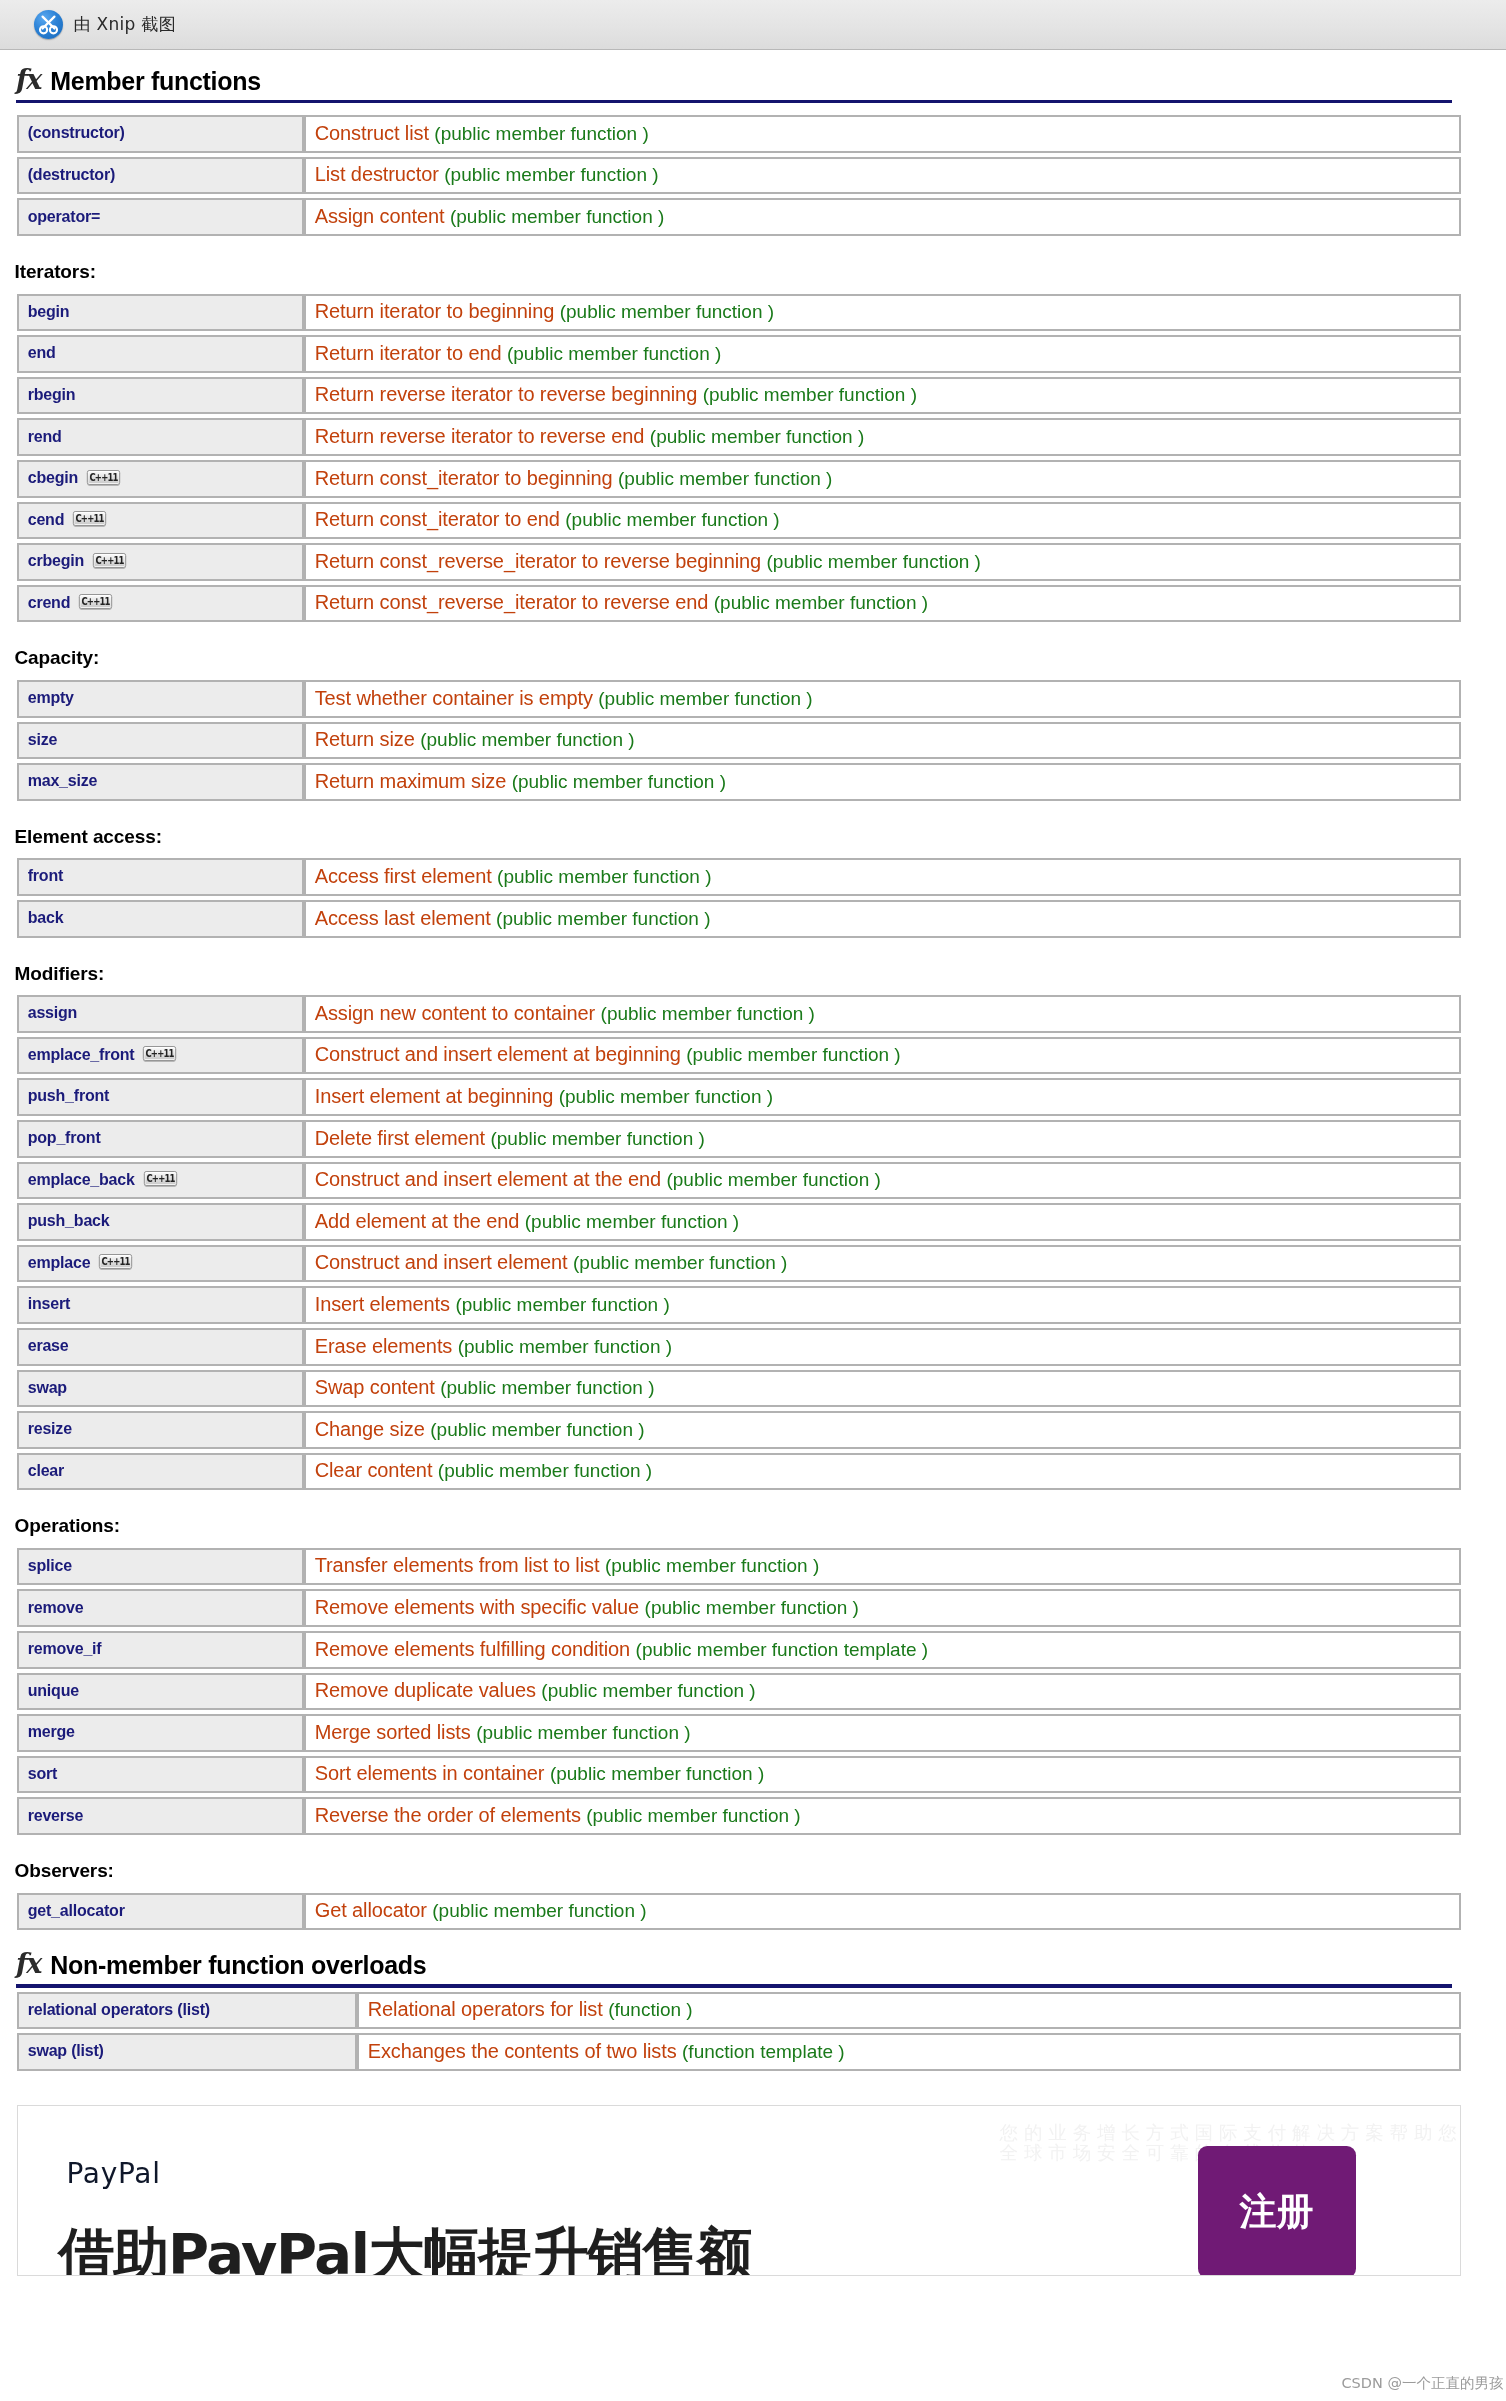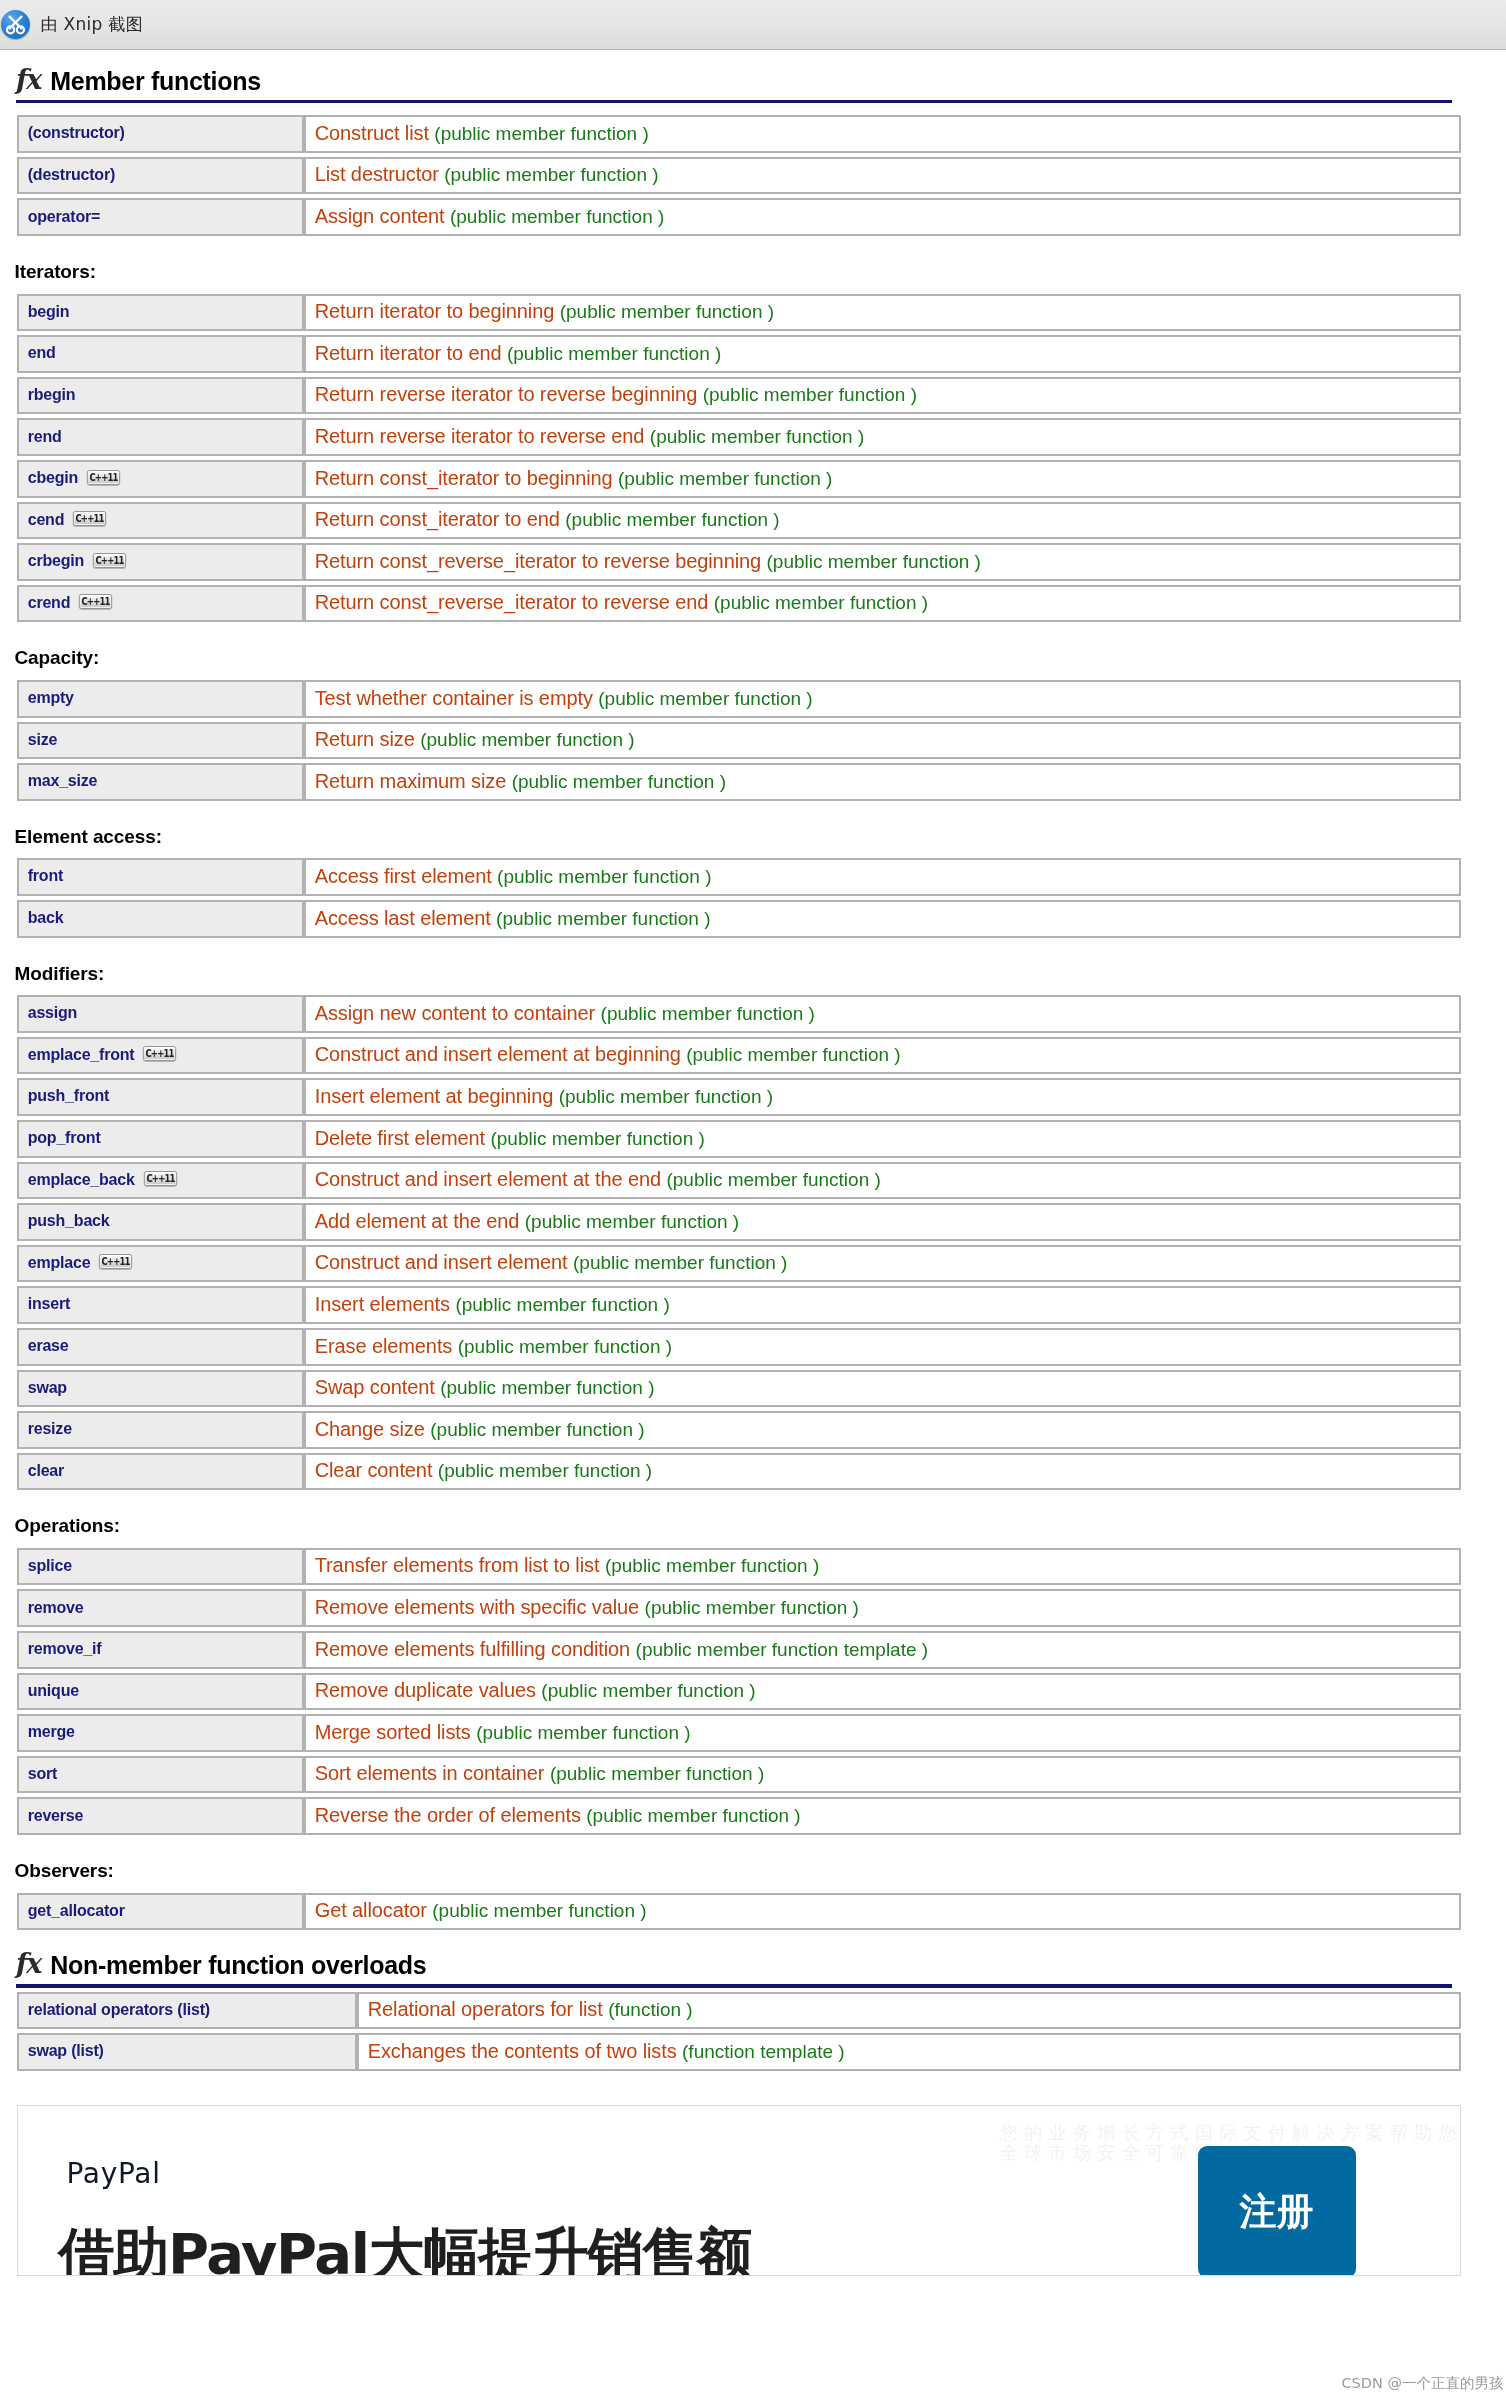--- a/index.html
+++ b/index.html
@@ -16,21 +16,21 @@
   }
 
   
   #xnip-bar {
     height: 50px;
     width: 100%;
     background: linear-gradient(to bottom, #ececec 0%, #e4e4e4 55%, #dcdcdc 100%);
     border-bottom: 1.3px solid #b8b8b8;
     display: flex;
     align-items: center;
-    padding-left: 1px;
+    padding-left: 34px;
     gap: 10.5px;
   }
   #xnip-icon {
     width: 29px; height: 29px;
     border-radius: 50%;
     background: radial-gradient(circle at 35% 28%, #5aa9f0 0%, #2c82d6 45%, #1767b8 100%);
     box-shadow: 0 0.7px 1.3px rgba(0,0,0,.35);
     position: relative;
     flex: none;
   }
@@ -187,21 +187,21 @@
     font-weight: 700;
     color: #1f1f1f;
     font-family: "DejaVu Sans", sans-serif;
     letter-spacing: -1.3px;
     white-space: nowrap;
   }
   #ad-cta {
     position: absolute;
     left: 1180px; top: 40px;
     width: 158px; height: 132px;
-    background: #0369a1;
+    background: #701a75;
     border-radius: 9.2px;
     color: #fff;
     font-size: 37px;
     font-weight: 700;
     display: flex;
     align-items: center;
     justify-content: center;
     font-family: "DejaVu Sans", sans-serif;
   }
   #watermark {

